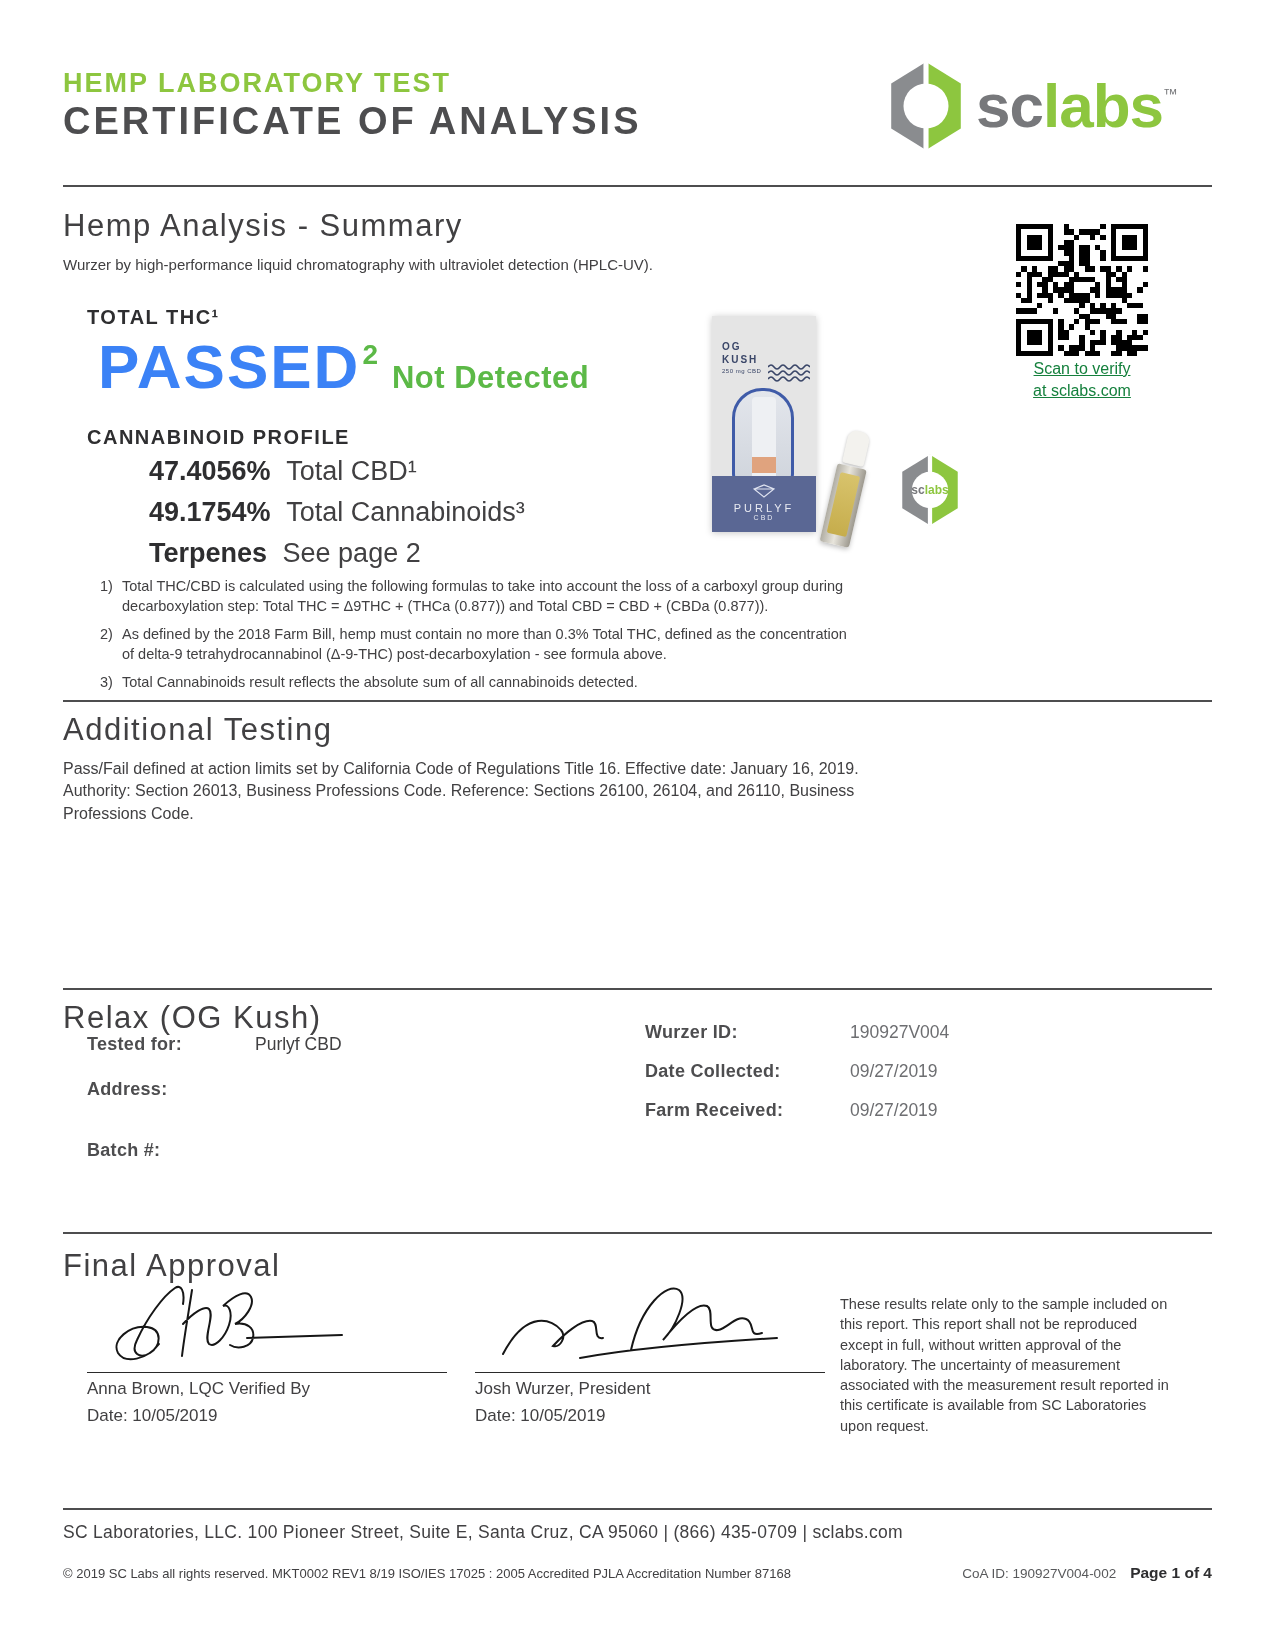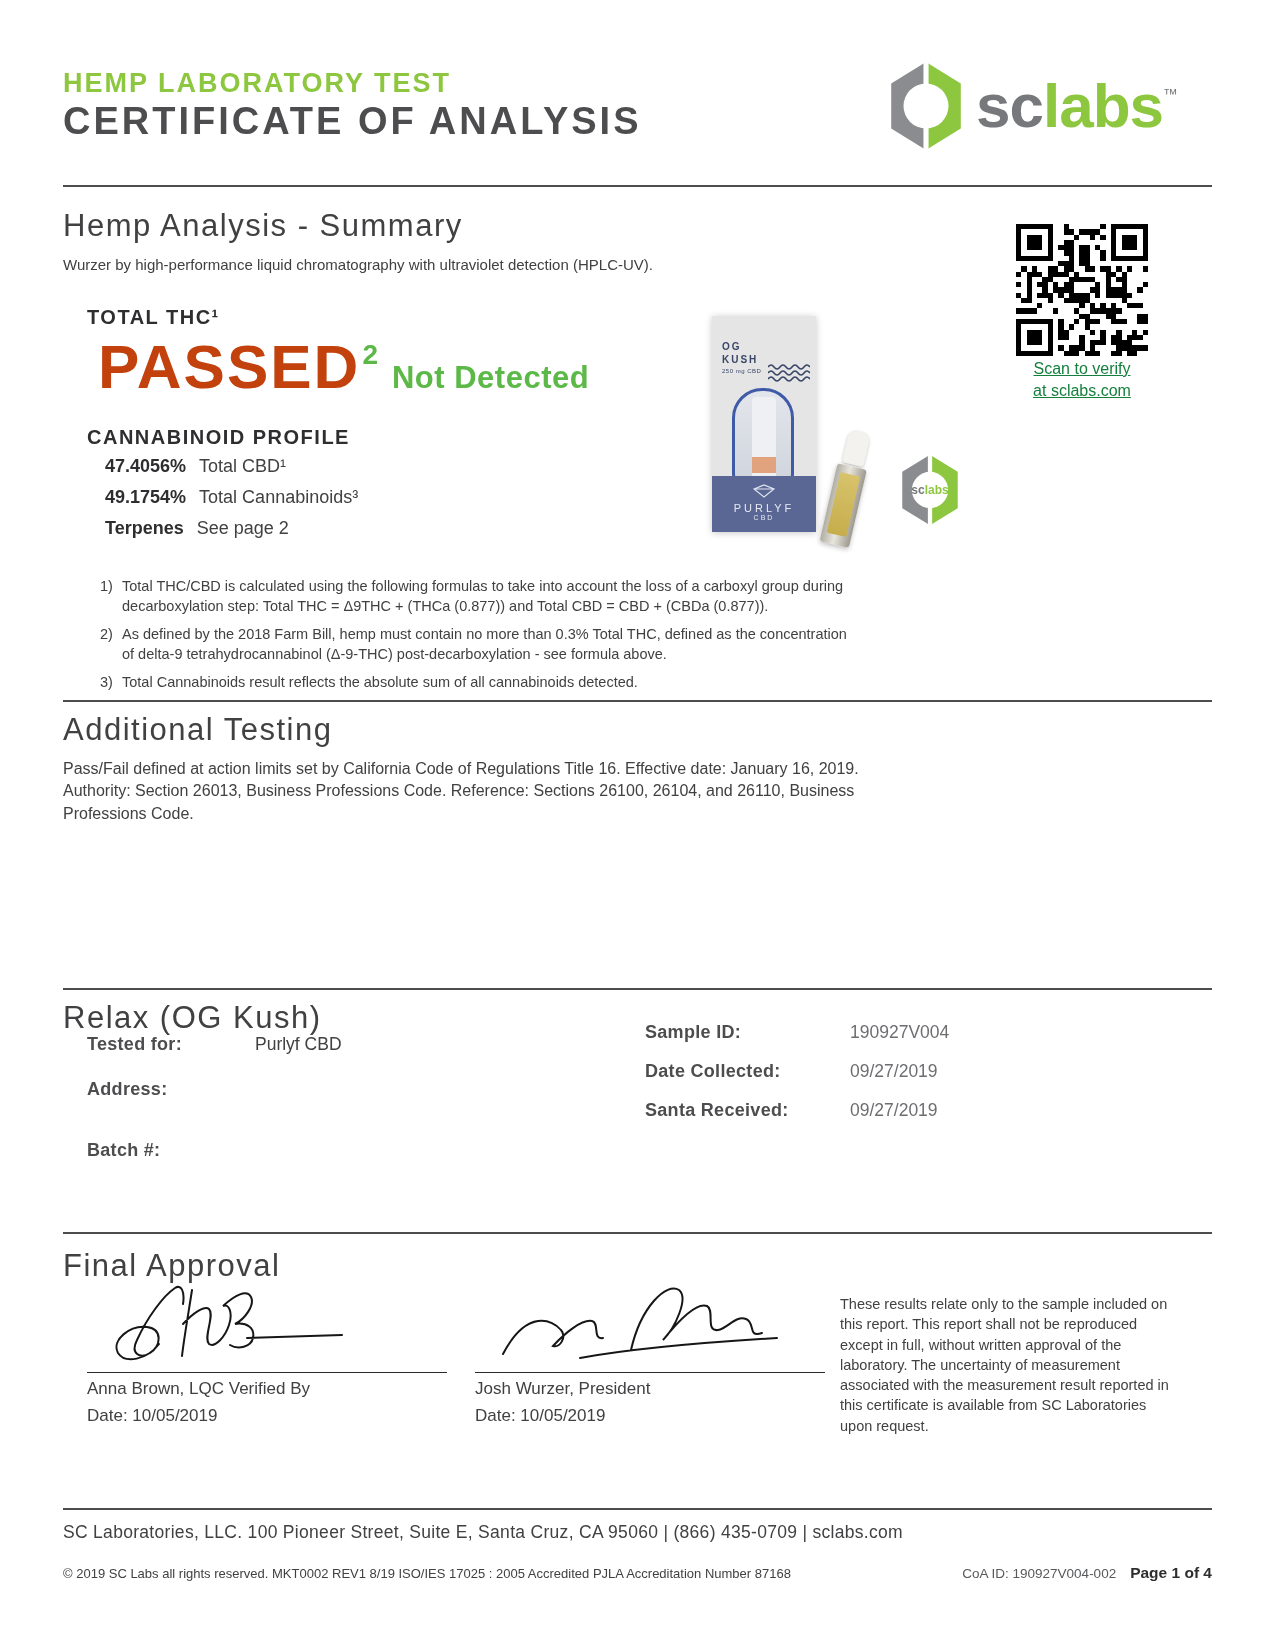--- a/index.html
+++ b/index.html
@@ -28,28 +28,28 @@
   .logo-tm { font-size:15px; color:#77787b; vertical-align:28px; font-weight:normal; }
 
   
   .sec-title { position:absolute; left:63px; font-size:31px; letter-spacing:1.5px;
                color:#414042; font-weight:normal; }
   .summary-sub { position:absolute; left:63px; top:256px; font-size:15px; color:#414042; }
 
   .total-thc { position:absolute; left:87px; top:306px; font-size:20px; font-weight:bold;
                letter-spacing:1.5px; color:#2e2e30; }
   .passed-row { position:absolute; left:98px; top:336px; display:flex; align-items:baseline; }
-  .passed { font-size:62px; font-weight:bold; letter-spacing:2px; color:#c2410c; line-height:1; }
+  .passed { font-size:62px; font-weight:bold; letter-spacing:2px; color:#3b82f6; line-height:1; }
   .passed-sup { font-size:28px; font-weight:bold; color:#5cb947; position:relative; top:-24px; left:2px; }
   .passed-detail { font-size:31px; font-weight:bold; color:#5cb947; margin-left:16px; letter-spacing:0.5px; }
 
   .profile-label { position:absolute; left:87px; top:426px; font-size:20px; font-weight:bold;
                    letter-spacing:1.5px; color:#2e2e30; }
   .profile-rows { position:absolute; left:105px; top:456px; }
-  .profile-row { font-size:18px; margin-bottom:10px; }
+  .profile-row { font-size:27px; margin-bottom:10px;margin-left:44px; }
   .profile-row .val { font-weight:bold; color:#2e2e30; }
   .profile-row .lbl { color:#414042; margin-left:8px; }
 
   
   .qr { position:absolute; left:1016px; top:224px; width:132px; height:132px; }
   .qr-cap { position:absolute; left:992px; width:180px; text-align:center; font-size:16px; color:#15803d;text-decoration:underline; }
 
   
   .photo { position:absolute; left:660px; top:310px; width:320px; height:240px; }
   .box { position:absolute; left:52px; top:6px; width:104px; height:216px; background:#e5e5e5;
@@ -458,29 +458,29 @@
       <span class="kv-value"></span>
     </div>
     <div class="row">
       <span class="kv-label">Batch #:</span>
       <span class="kv-value"></span>
     </div>
   </div>
 
   <div class="sample-right">
     <div class="row">
-      <span class="kv-label">Sample ID:</span>
+      <span class="kv-label">Wurzer ID:</span>
       <span class="kv-value">190927V004</span>
     </div>
     <div class="row">
       <span class="kv-label">Date Collected:</span>
       <span class="kv-value">09/27/2019</span>
     </div>
     <div class="row">
-      <span class="kv-label">Santa Received:</span>
+      <span class="kv-label">Farm Received:</span>
       <span class="kv-value">09/27/2019</span>
     </div>
   </div>
 
   <div class="rule" style="top:1232px"></div>
 
   <div class="sec-title" style="top:1248px">Final Approval</div>
 
   <div class="sig-block sig-1">
     <svg class="sig-art" width="280" height="100" viewBox="0 0 280 100">

